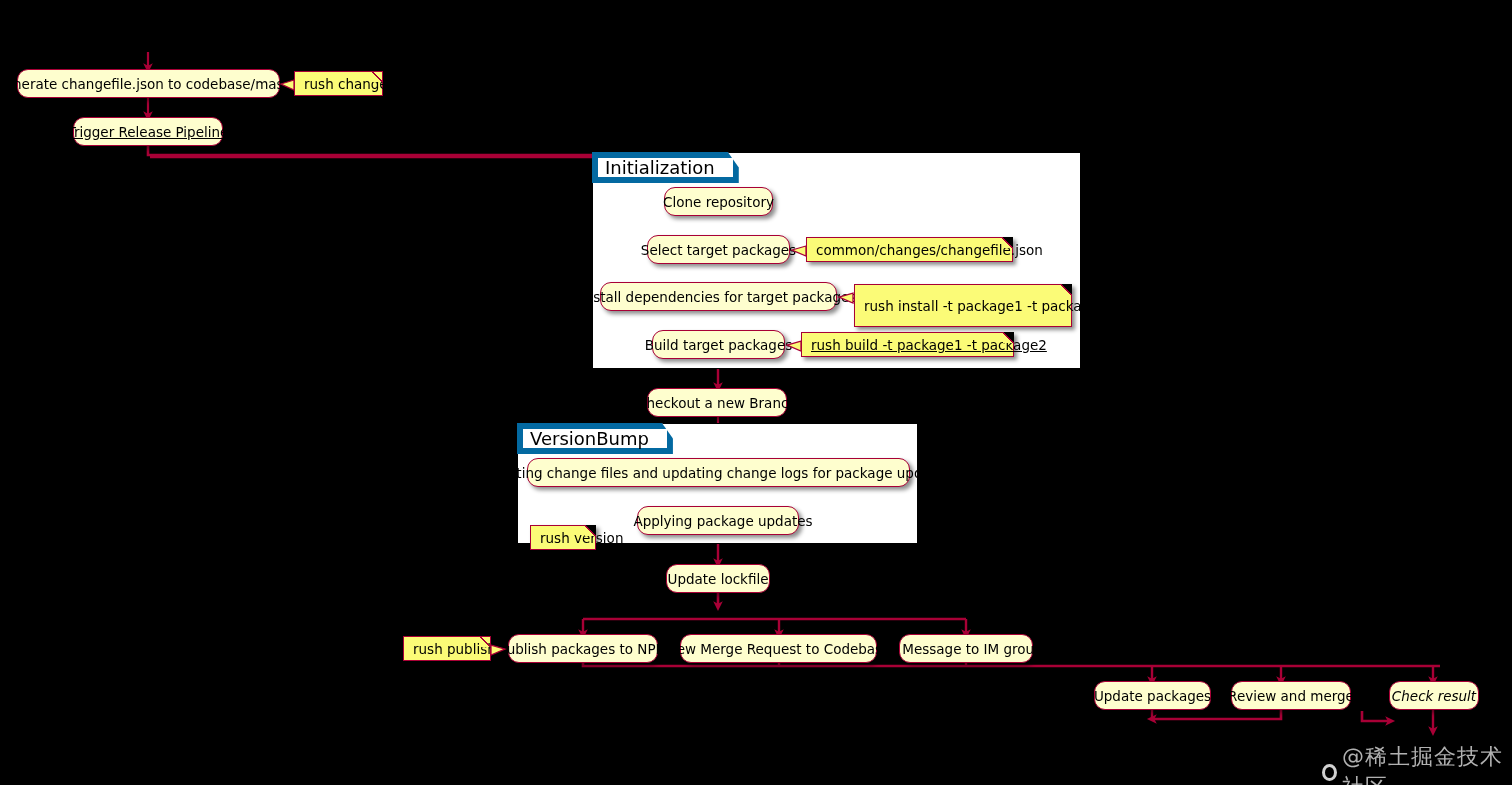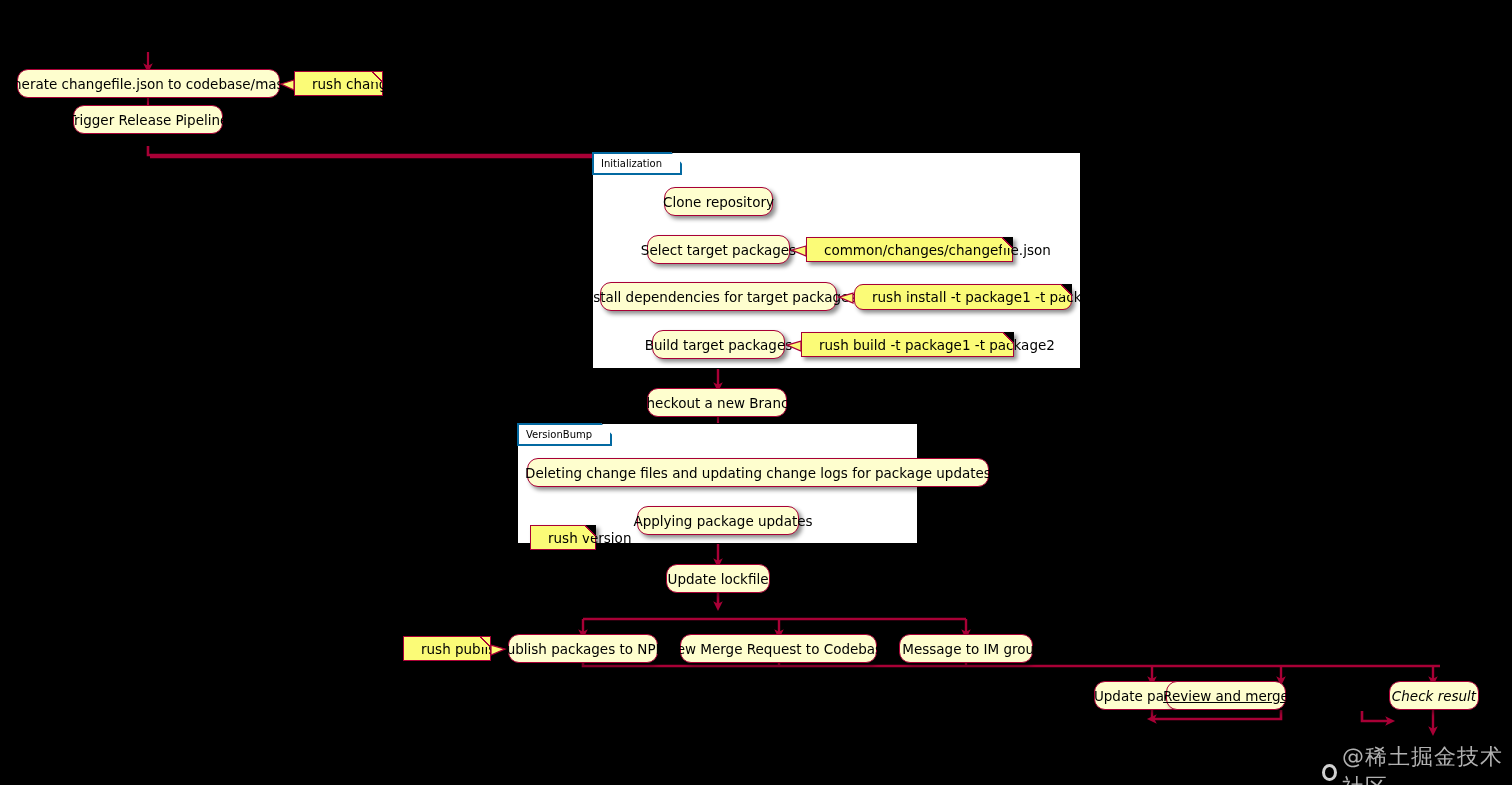--- a/index.html
+++ b/index.html
@@ -35,25 +35,25 @@
     position: absolute;
     background: #FFFFFF;
     border: 1px solid #000000;
     box-sizing: border-box;
   }
   .frame-tab {
     position: absolute;
     left: -1px;
     top: -1px;
     background: #FFFFFF;
-    border: 2px solid #0369a1;
+    border: 6px solid #0369a1;
     border-bottom-right-radius: 0;
     box-sizing: border-box;
     padding: 2px 18px 2px 7px;
-    font-size: 10px;
+    font-size: 18px;
     color: #000000;
     line-height: 15px;
     white-space: nowrap;
     clip-path: polygon(0 0, calc(100% - 11px) 0, 100% 50%, 100% 100%, 0 100%);
   }
 
   
   .node {
     position: absolute;
     background: #FEFECE;
@@ -74,21 +74,21 @@
   .note {
     position: absolute;
     background: #FBFB77;
     border: 1.4px solid #A80036;
     box-sizing: border-box;
     color: #000000;
     font-size: 13.5px;
     white-space: nowrap;
     display: flex;
     align-items: center;
-    padding: 0 17px;
+    padding: 0 9px;
     box-shadow: 3px 3px 4px rgba(0,0,0,0.45);
   }
   .note .fold {
     position: absolute;
     right: -1px;
     top: -1px;
     width: 11px;
     height: 11px;
     background: linear-gradient(225deg, #000000 0 49%, #A80036 49% 58%, #FBFB77 58% 100%);
   }
@@ -181,21 +181,21 @@
   </div>
 
   <div class="frame" style="left:517px; top:423px; width:401px; height:121px;">
     <div class="frame-tab">VersionBump</div>
   </div>
 
   <div class="node" style="left:17px; top:69px; width:263px; height:29px;">
     <span>Generate changefile.json to codebase/master</span>
   </div>
 
-  <div class="node" style="left:73px; top:105px; width:150px; height:29px;">
+  <div class="node" style="left:73px; top:117px; width:150px; height:29px;text-decoration:underline;">
     <span>Trigger Release Pipeline</span>
   </div>
 
   <div class="node" style="left:664px; top:187px; width:109px; height:29px;">
     <span>Clone repository</span>
   </div>
 
   <div class="node" style="left:647px; top:235px; width:143px; height:29px;">
     <span>Select target packages</span>
   </div>
@@ -205,21 +205,21 @@
   </div>
 
   <div class="node" style="left:652px; top:330px; width:133px; height:29px;">
     <span>Build target packages</span>
   </div>
 
   <div class="node" style="left:647px; top:388px; width:140px; height:29px;">
     <span>Checkout a new Branch</span>
   </div>
 
-  <div class="node" style="left:527px; top:458px; width:462px; height:29px;">
+  <div class="node" style="left:527px; top:458px; width:383px; height:29px;">
     <span>Deleting change files and updating change logs for package updates</span>
   </div>
 
   <div class="node" style="left:637px; top:506px; width:162px; height:29px;padding-left:20px;">
     <span>Applying package updates</span>
   </div>
 
   <div class="node" style="left:666px; top:564px; width:104px; height:29px;">
     <span>Update lockfile</span>
   </div>
@@ -233,44 +233,44 @@
   </div>
 
   <div class="node" style="left:899px; top:634px; width:134px; height:29px;padding-left:23px;">
     <span>Message to IM group</span>
   </div>
 
   <div class="node" style="left:1094px; top:681px; width:117px; height:29px;">
     <span>Update packages</span>
   </div>
 
-  <div class="node" style="left:1166px; top:681px; width:120px; height:29px;text-decoration:underline;">
+  <div class="node" style="left:1231px; top:681px; width:120px; height:29px;">
     <span>Review and merge</span>
   </div>
 
   <div class="node" style="left:1389px; top:681px; width:90px; height:29px;font-style:italic;">
     <span>Check result</span>
   </div>
 
   <div class="note fold-dark" style="left:294px; top:71px; width:89px; height:25px;">
     <span>rush change</span>
     <span class="fold"></span>
   </div>
 
   <div class="note" style="left:806px; top:237px; width:207px; height:25px;">
     <span>common/changes/changefile.json</span>
     <span class="fold"></span>
   </div>
 
-  <div class="note" style="left:854px; top:284px; width:218px; height:26px;border-radius:9px;">
+  <div class="note" style="left:854px; top:284px; width:218px; height:43px;">
     <span>rush install -t package1 -t package2</span>
     <span class="fold"></span>
   </div>
 
-  <div class="note" style="left:801px; top:332px; width:213px; height:25px;">
+  <div class="note" style="left:801px; top:332px; width:213px; height:25px;text-decoration:underline;">
     <span>rush build -t package1 -t package2</span>
     <span class="fold"></span>
   </div>
 
   <div class="note" style="left:530px; top:525px; width:66px; height:25px;">
     <span>rush version</span>
     <span class="fold"></span>
   </div>
 
   <div class="note fold-dark" style="left:403px; top:636px; width:88px; height:25px;">

